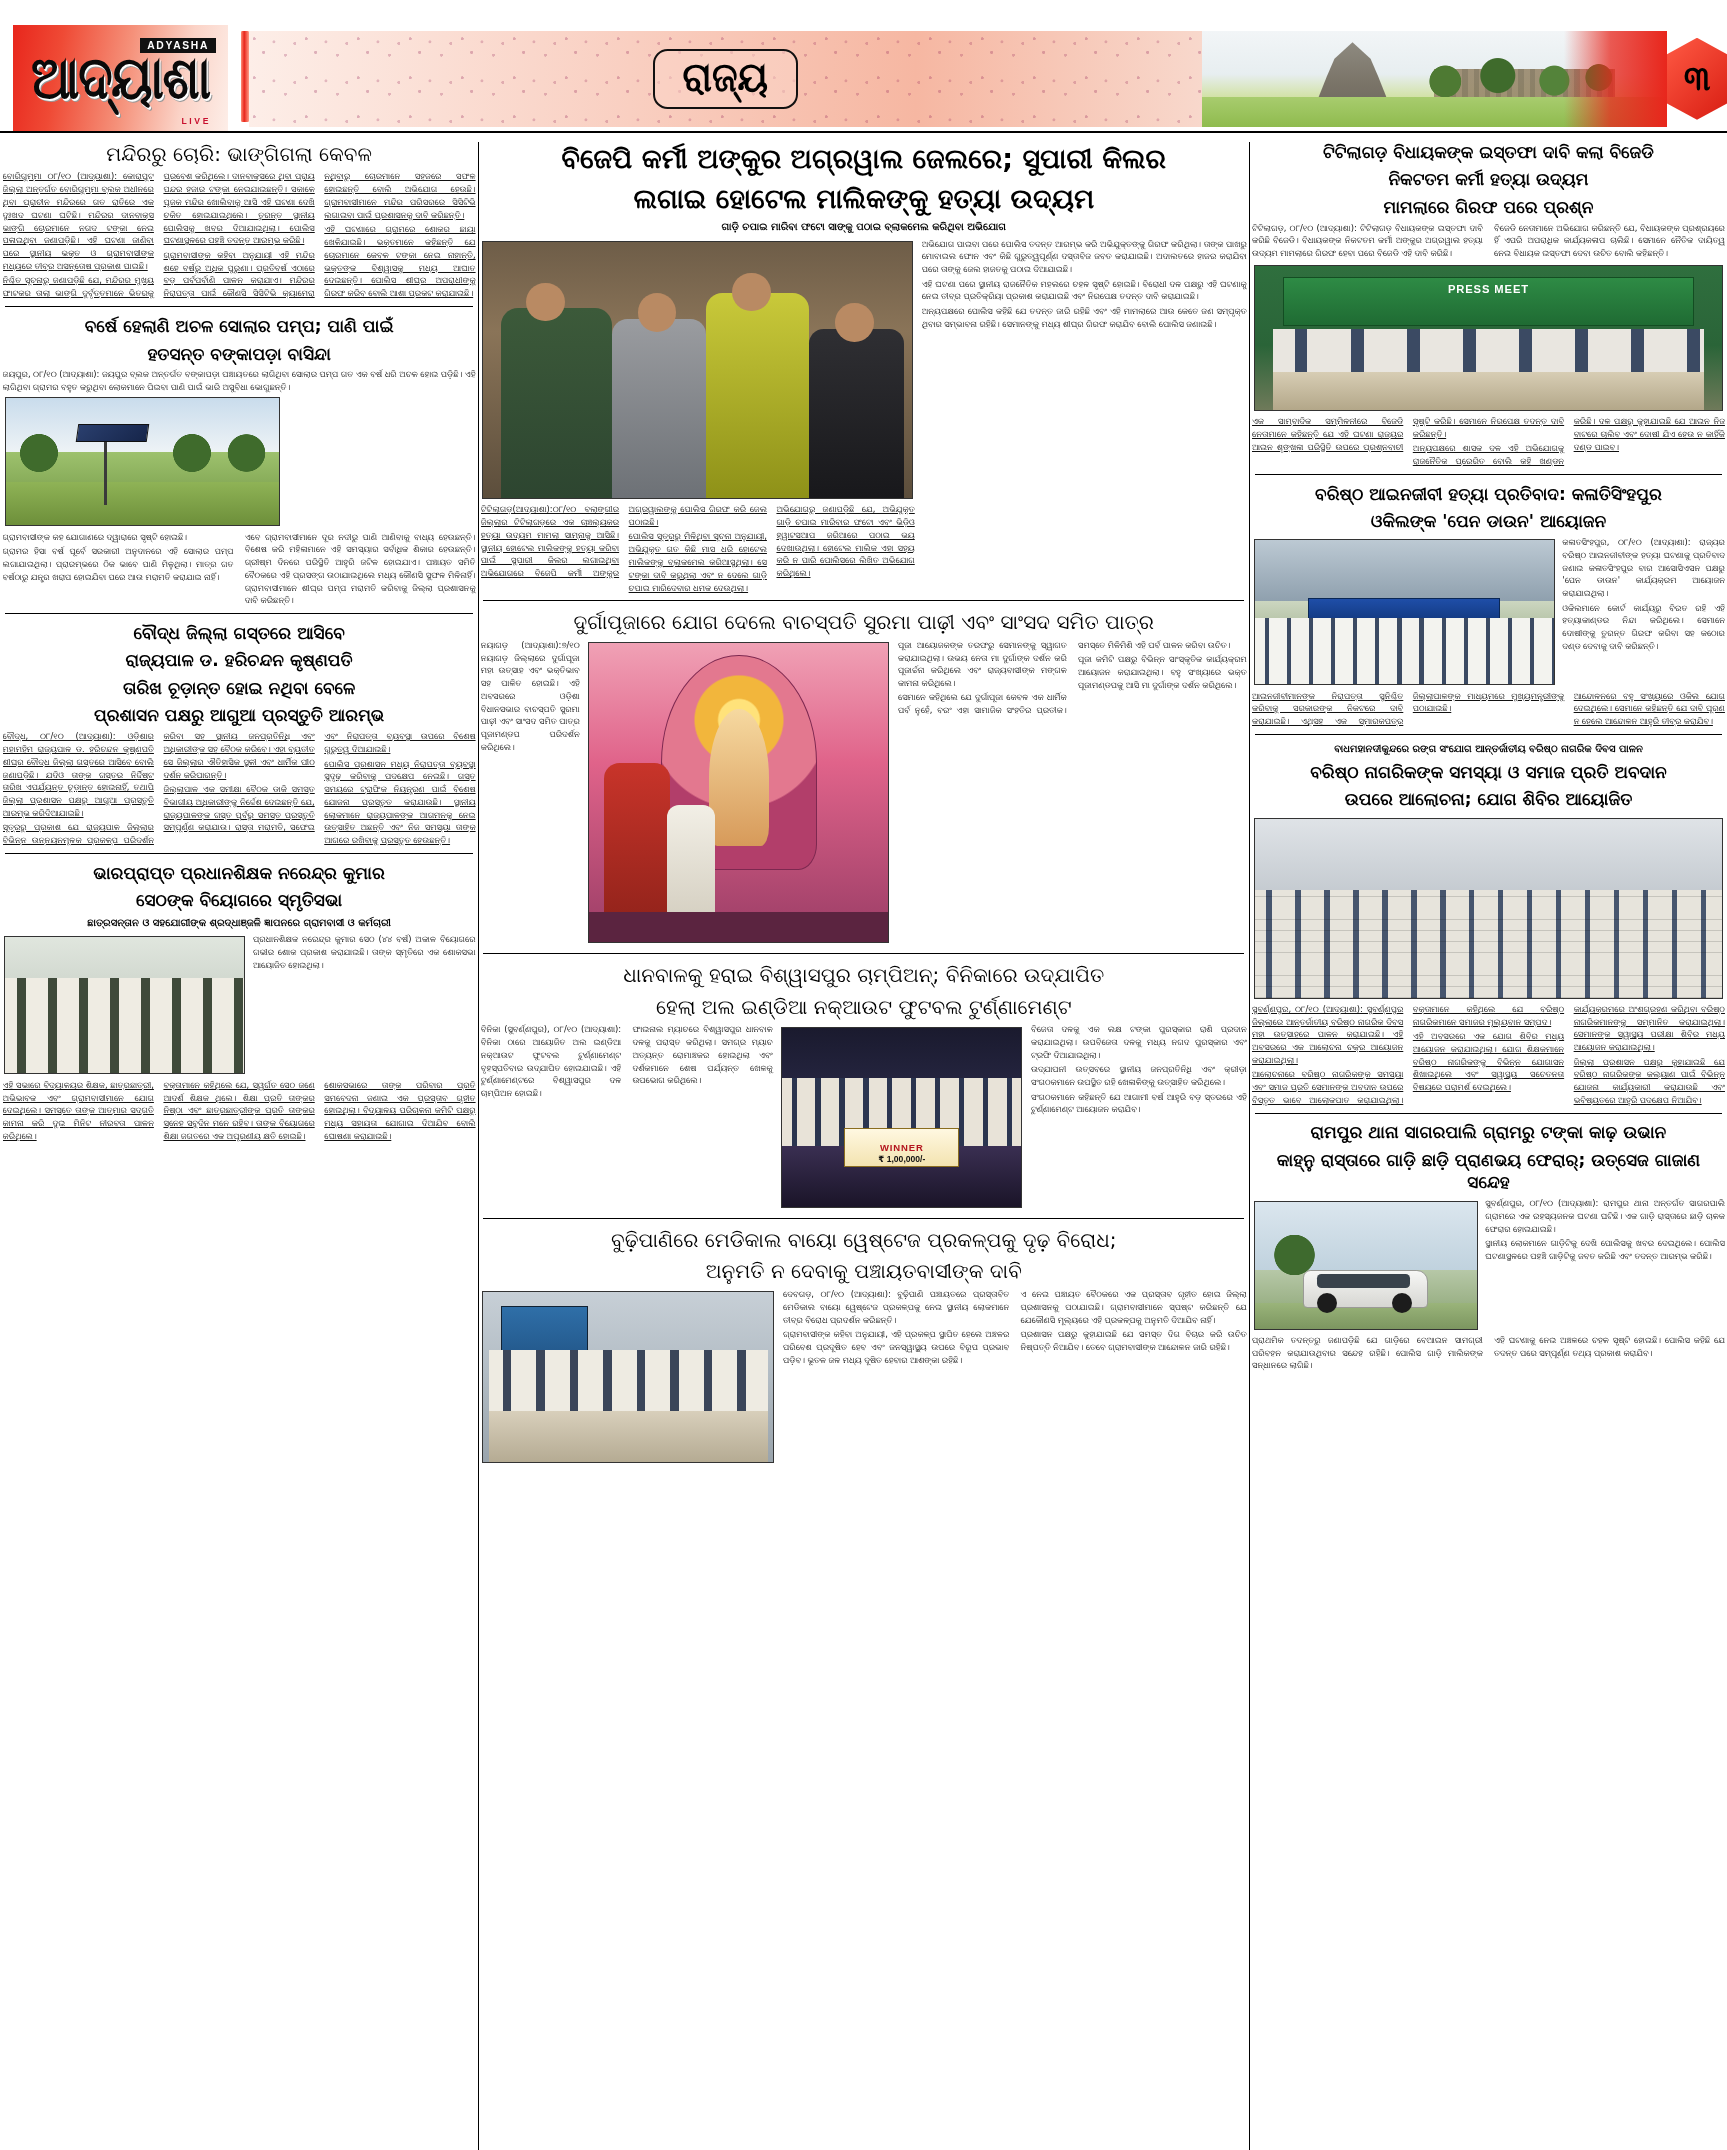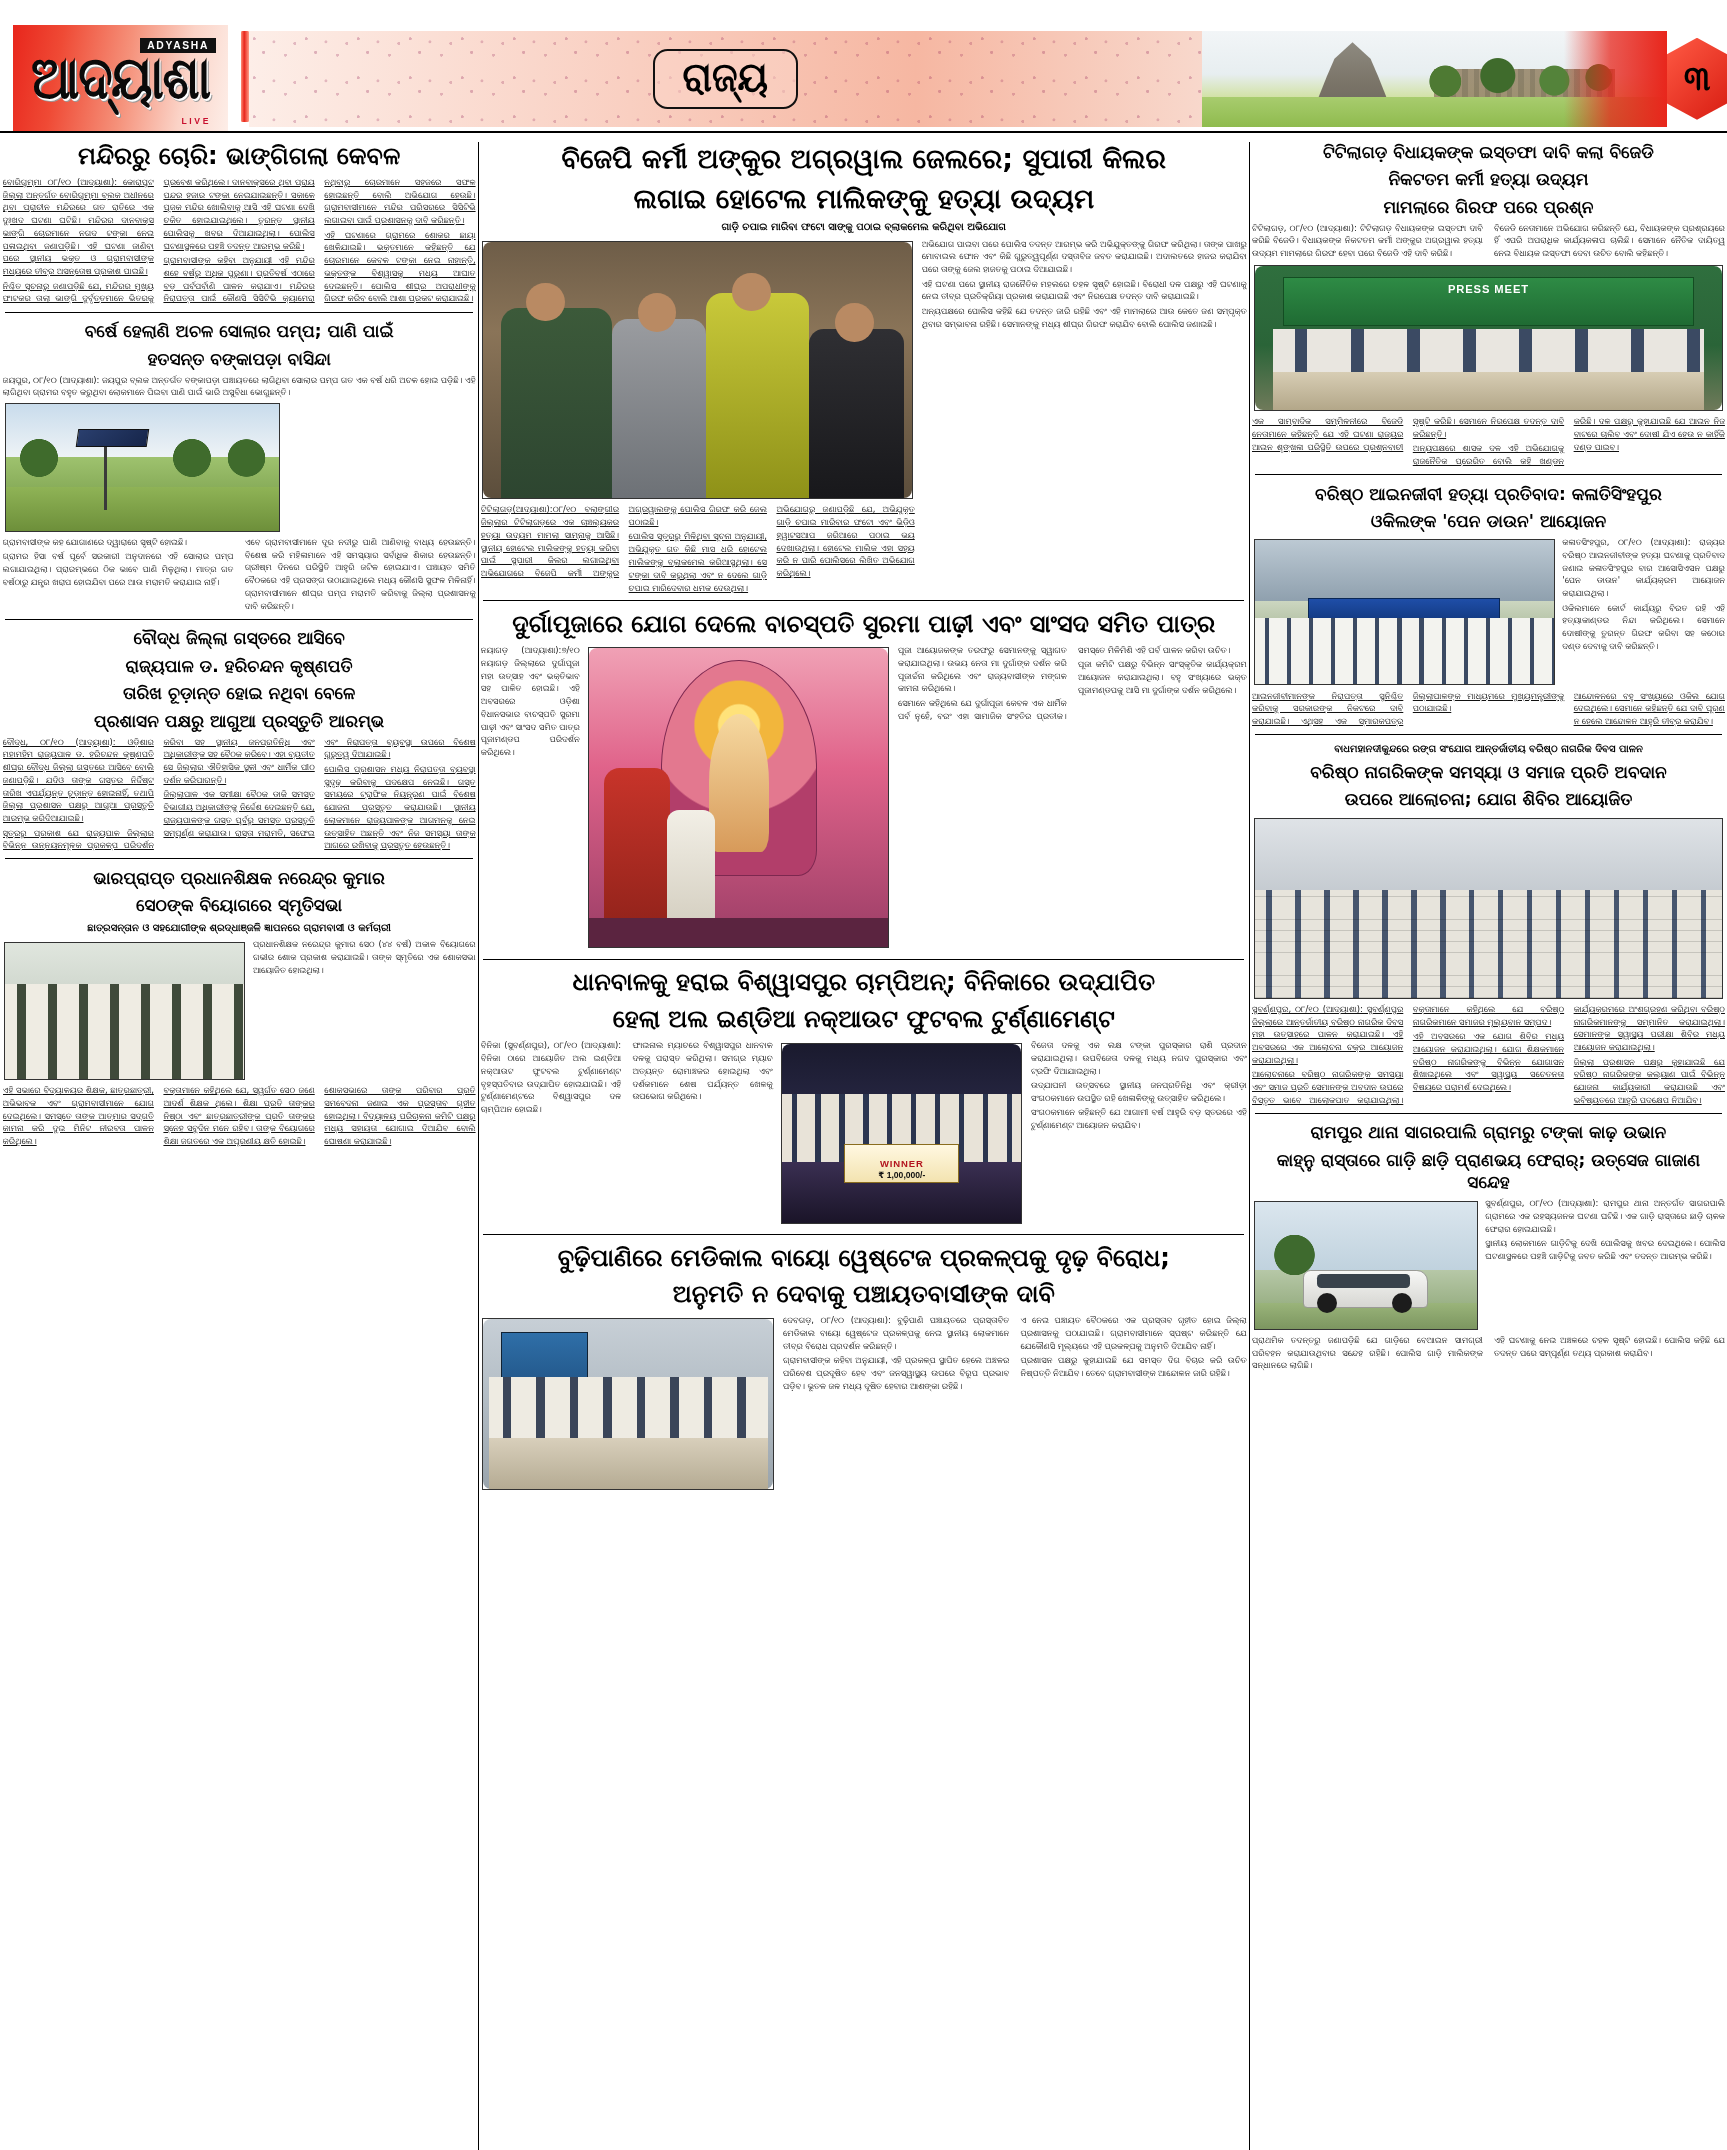--- a/index.html
+++ b/index.html
@@ -166,21 +166,21 @@
   
   .hl {
     text-align: center;
     font-family: "DejaVu Sans", sans-serif;
     font-weight: 700;
     color: #000;
     line-height: 1.32;
     padding: 1.7px 4.3px 3.4px;
   }
   .hl-xl { font-size: 27px; font-weight: 800; line-height: 1.3; }
-  .hl-lg { font-size: 24px; font-weight: 700; line-height: 1.32; }
+  .hl-lg { font-size: 20px; font-weight: 400; line-height: 1.32; }
   .hl-md { font-size: 17px; font-weight: 800; line-height: 1.32; }
   .hl-sub {
     font-size: 10px; font-weight: 700; text-align: center;
     line-height: 1.3; padding: 0.9px 4.3px 4.3px;
     font-family: "DejaVu Sans", sans-serif;
   }
 
   
   .bt {
     font-family: "DejaVu Sans", sans-serif;
@@ -197,21 +197,21 @@
 
   .sep { border-top: 1.3px solid #000; margin: 6px 2.6px; }
 
   
   .photo {
     position: relative;
     border: 0.9px solid #333;
     overflow: hidden;
     margin: 3.4px 1.7px 4.3px;
   }
-  .photo .ph-inner { position: absolute; inset: 0; border-radius: 8px; }
+  .photo .ph-inner { position: absolute; inset: 0; }
 
   
   .sc-indoor {
     background: linear-gradient(180deg, #6e5d48 0%, #8a7458 35%, #5c4e3c 100%);
   }
   .sc-indoor .p1 { position:absolute; left:4%; bottom:0; width:26%; height:74%; background:linear-gradient(180deg,#3c5a3a,#2d4530); border-radius:17px 17px 0 0;}
   .sc-indoor .p2 { position:absolute; left:30%; bottom:0; width:22%; height:70%; background:linear-gradient(180deg,#9a9ca0,#6d7176); border-radius:15.5px 15.5px 0 0;}
   .sc-indoor .p3 { position:absolute; left:52%; bottom:0; width:24%; height:80%; background:linear-gradient(180deg,#c9c93a,#8e9118); border-radius:16.3px 16.3px 0 0;}
   .sc-indoor .p4 { position:absolute; left:76%; bottom:0; width:22%; height:66%; background:linear-gradient(180deg,#2f2f33,#18181b); border-radius:14.6px 14.6px 0 0;}
   .sc-indoor .head { position:absolute; width:9%; padding-top:9%; background:#b98a63; border-radius:50%; }

